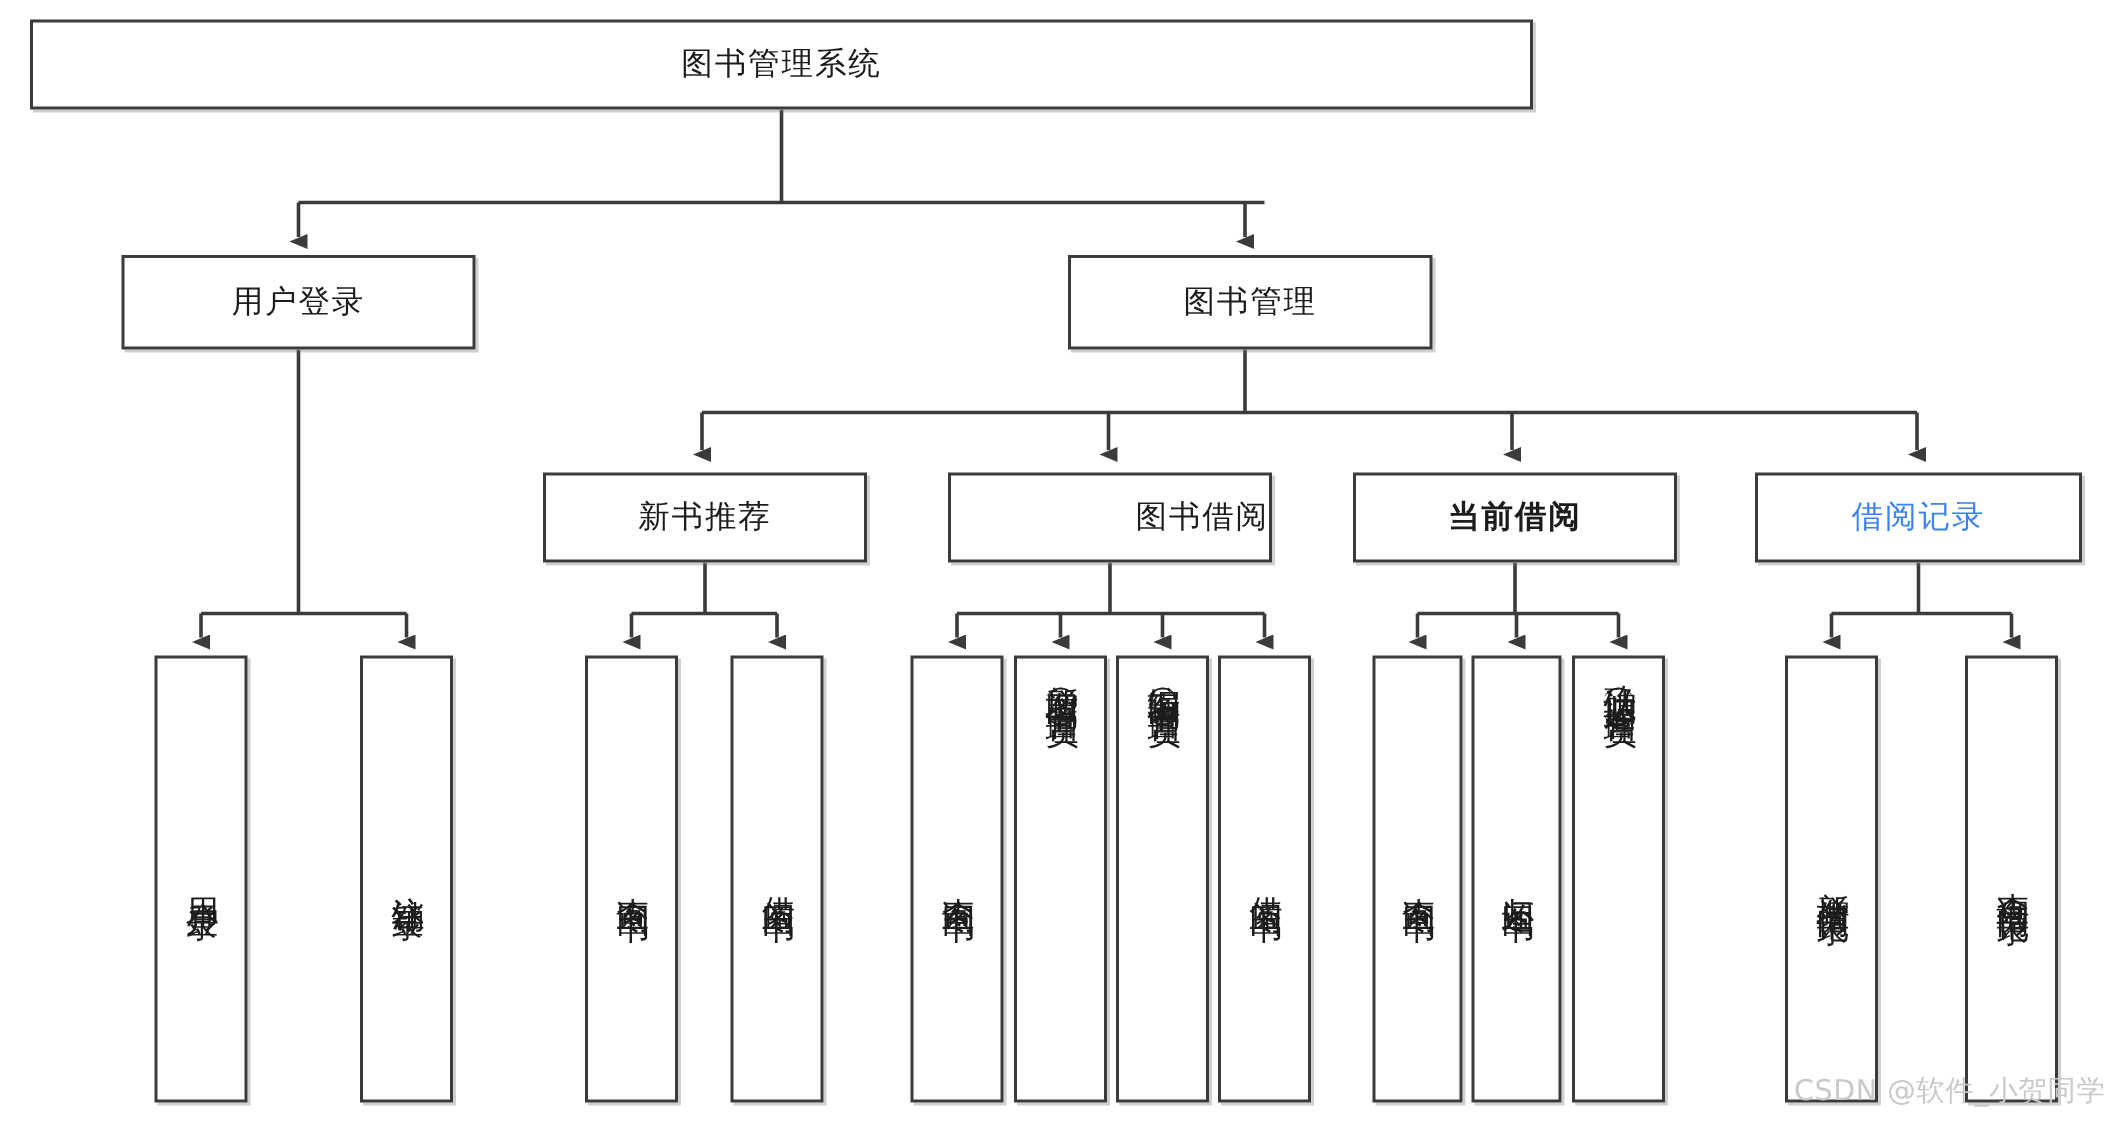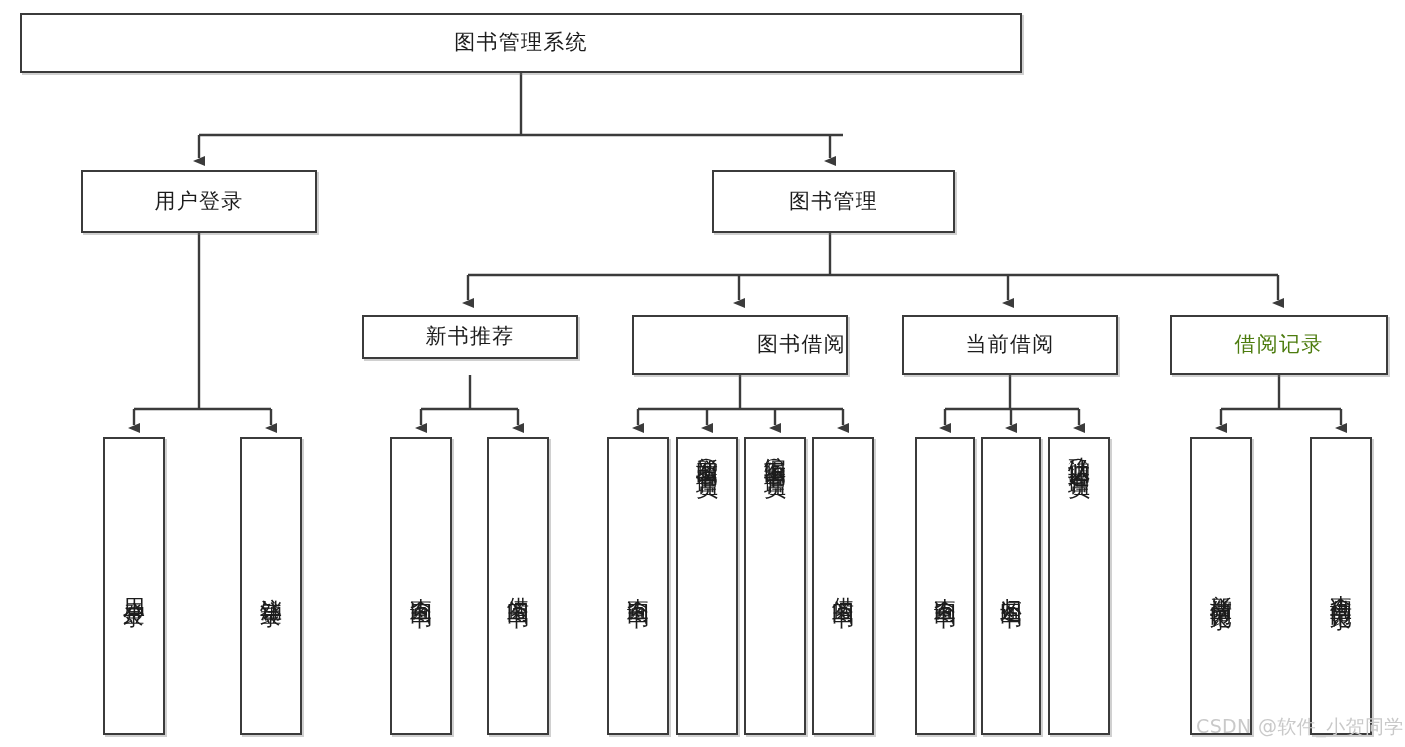--- a/index.html
+++ b/index.html
@@ -142,30 +142,30 @@
     <span class="node-label">图书管理系统</span>
   </div>
 
   <div class="node horizontal" style="left: 81px; top: 170px; width: 236px; height: 63px; border-color: rgb(59, 59, 59); background: rgb(255, 255, 255); color: rgb(28, 28, 28);">
     <span class="node-label">用户登录</span>
   </div>
   <div class="node horizontal" style="left: 712px; top: 170px; width: 243px; height: 63px; border-color: rgb(59, 59, 59); background: rgb(255, 255, 255); color: rgb(28, 28, 28);">
     <span class="node-label">图书管理</span>
   </div>
 
-  <div class="node horizontal" style="left: 362px; top: 315px; width: 216px; height: 44px; border-color: rgb(59, 59, 59); background: rgb(255, 255, 255); color: rgb(28, 28, 28);">
+  <div class="node horizontal" style="left: 362px; top: 315px; width: 216px; height: 60px; border-color: rgb(59, 59, 59); background: rgb(255, 255, 255); color: rgb(28, 28, 28);">
     <span class="node-label">新书推荐</span>
   </div>
   <div class="node horizontal" style="left: 632px; top: 315px; width: 216px; height: 60px; border-color: rgb(59, 59, 59); background: rgb(255, 255, 255); color: rgb(28, 28, 28); justify-content: flex-end;">
     <span class="node-label">图书借阅</span>
   </div>
-  <div class="node horizontal" style="left: 902px; top: 315px; width: 216px; height: 60px; border-color: rgb(59, 59, 59); background: rgb(255, 255, 255); color: rgb(28, 28, 28);">
+  <div class="node horizontal" style="left: 902px; top: 315px; width: 216px; height: 60px; border-color: rgb(59, 59, 59); background: rgb(255, 255, 255); color: rgb(28, 28, 28); font-weight: bold;">
     <span class="node-label">当前借阅</span>
   </div>
-  <div class="node horizontal" style="left: 1170px; top: 315px; width: 218px; height: 60px; border-color: rgb(59, 59, 59); background: rgb(255, 255, 255); color: #4d7c0f;">
+  <div class="node horizontal" style="left: 1170px; top: 315px; width: 218px; height: 60px; border-color: rgb(59, 59, 59); background: rgb(255, 255, 255); color: #3b82f6;">
     <span class="node-label">借阅记录</span>
   </div>
 
   <div class="node vertical center" style="left: 103px; top: 437px; width: 62px; height: 298px; border-color: rgb(59, 59, 59); background: rgb(255, 255, 255); color: rgb(28, 28, 28);">
     <span class="node-label">用户登录</span>
   </div>
   <div class="node vertical center" style="left: 240px; top: 437px; width: 62px; height: 298px; border-color: rgb(59, 59, 59); background: rgb(255, 255, 255); color: rgb(28, 28, 28);">
     <span class="node-label">注销登录</span>
   </div>
   <div class="node vertical center" style="left: 390px; top: 437px; width: 62px; height: 298px; border-color: rgb(59, 59, 59); background: rgb(255, 255, 255); color: rgb(28, 28, 28);">

